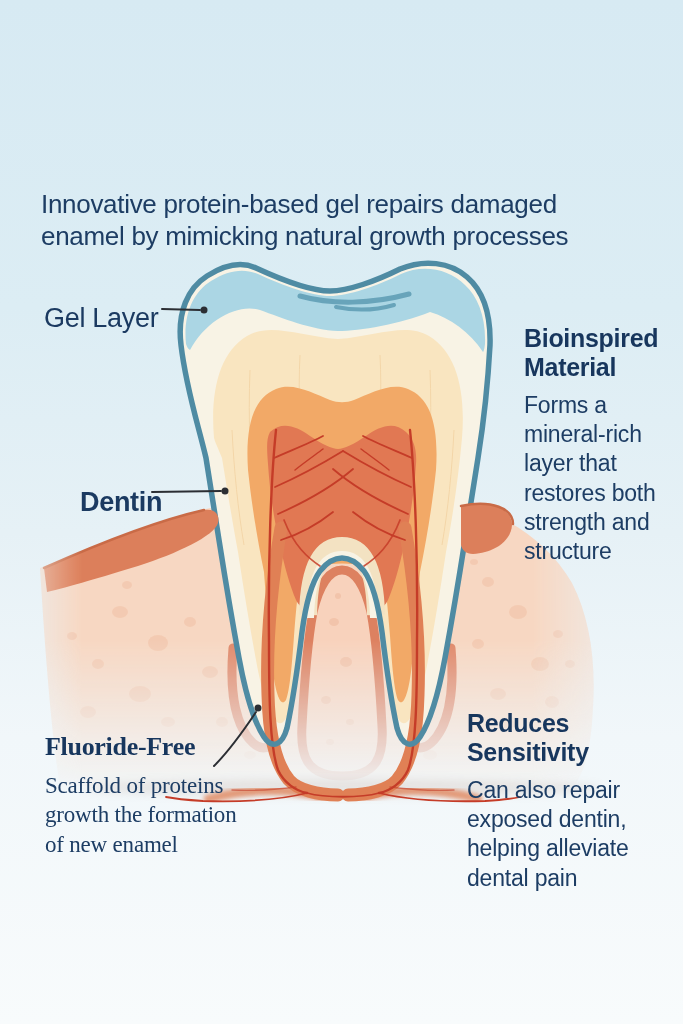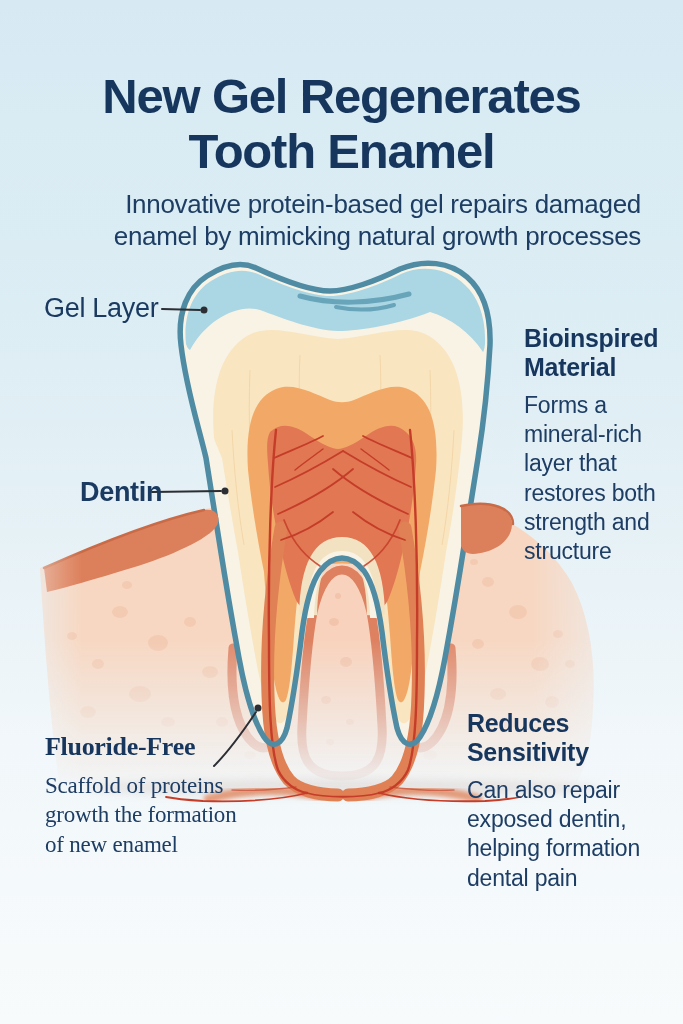--- a/index.html
+++ b/index.html
@@ -6,41 +6,40 @@
   .canvas{
     position:relative;width:683px;height:1024px;overflow:hidden;
     font-family:"Liberation Sans","DejaVu Sans",sans-serif;
     background:linear-gradient(180deg,#d7eaf3 0%,#dcedf4 30%,#e6f1f6 52%,#f1f7fa 72%,#f8fbfc 100%);
   }
   .title{
     position:absolute;top:36px;left:0;width:683px;text-align:center;
     font-size:49px;font-weight:700;letter-spacing:-1.2px;line-height:1.12;color:#17365d;
   }
   .subtitle{
-    position:absolute;top:163px;left:41px;width:600px;text-align:right;
+    position:absolute;top:163px;left:41px;width:600px;text-align:left;
     font-size:26px;font-weight:400;letter-spacing:-0.3px;line-height:1.22;color:#1d3d64;
   }
   .illu{position:absolute;left:0;top:0;width:683px;height:1024px;}
-  .lbl{position:absolute;color:#1b3a61;}
+  .lbl{position:absolute;color:#1b3a61;margin-top:10px;}
   .lbl-gel{left:44px;top:293px;font-size:27px;font-weight:500;letter-spacing:-0.3px;}
   .lbl-dentin{left:80px;top:477px;font-size:27px;font-weight:600;letter-spacing:-0.3px;}
   .callout{position:absolute;color:#1d3d64;}
   .callout h3{margin:0;font-size:25px;font-weight:700;letter-spacing:-0.3px;line-height:1.16;color:#17365d;}
   .callout p{margin:9px 0 0 0;font-size:23px;font-weight:400;letter-spacing:-0.2px;line-height:1.27;}
   .co-bio{left:524px;top:324px;width:168px;}
   .co-flu{left:45px;top:732px;width:192px;font-family:Liberation Serif, serif;}
   .co-flu h3{font-size:26px;}
   .co-red{left:467px;top:709px;width:205px;}
 </style>
 </head>
 <body>
 
 <div class="canvas">
 
-  <h1 class="title"><span>New Gel Regenerates</span><br><span>Tooth Enamel</span></h1>
 
   <p class="subtitle">Innovative protein-based gel repairs damaged enamel by mimicking natural growth processes</p>
 
   <svg class="illu" viewBox="0 0 683 1024">
     <defs>
       <linearGradient id="gSide" gradientUnits="userSpaceOnUse" x1="0" y1="0" x2="683" y2="0">
         <stop offset="0" stop-color="#000"></stop>
           <stop offset="0.12" stop-color="#fff"></stop>
         <stop offset="0.78" stop-color="#fff"></stop>
           <stop offset="0.96" stop-color="#000"></stop>
@@ -196,16 +195,16 @@
     <p>Forms a mineral-rich layer that restores both strength and structure</p>
   </div>
 
   <div class="callout co-flu">
     <h3>Fluoride-Free</h3>
     <p>Scaffold of proteins growth the formation of new enamel</p>
   </div>
 
   <div class="callout co-red">
     <h3>Reduces Sensitivity</h3>
-    <p>Can also repair exposed dentin, helping formation dental pain</p>
+    <p>Can also repair exposed dentin, helping alleviate dental pain</p>
   </div>
 
 </div>
 
 </body></html>

